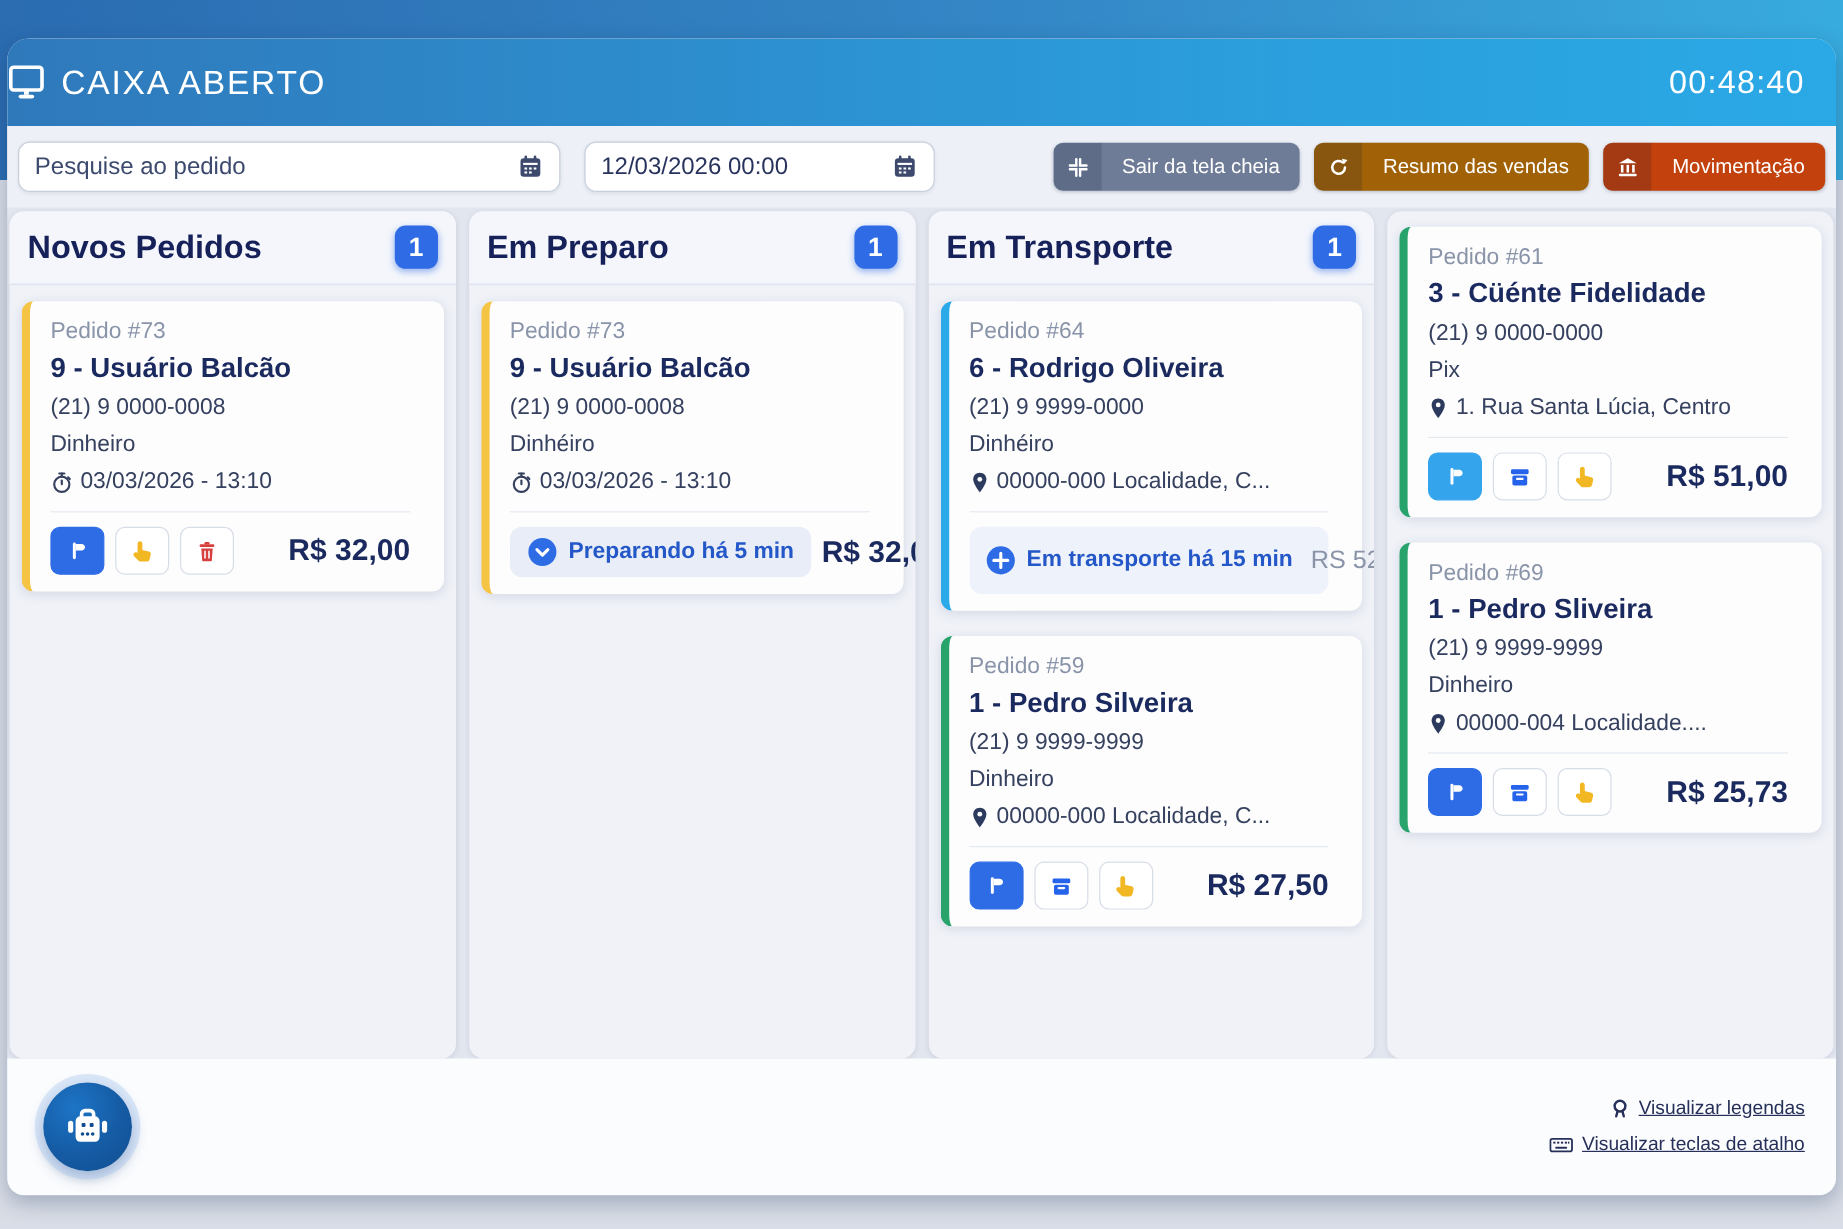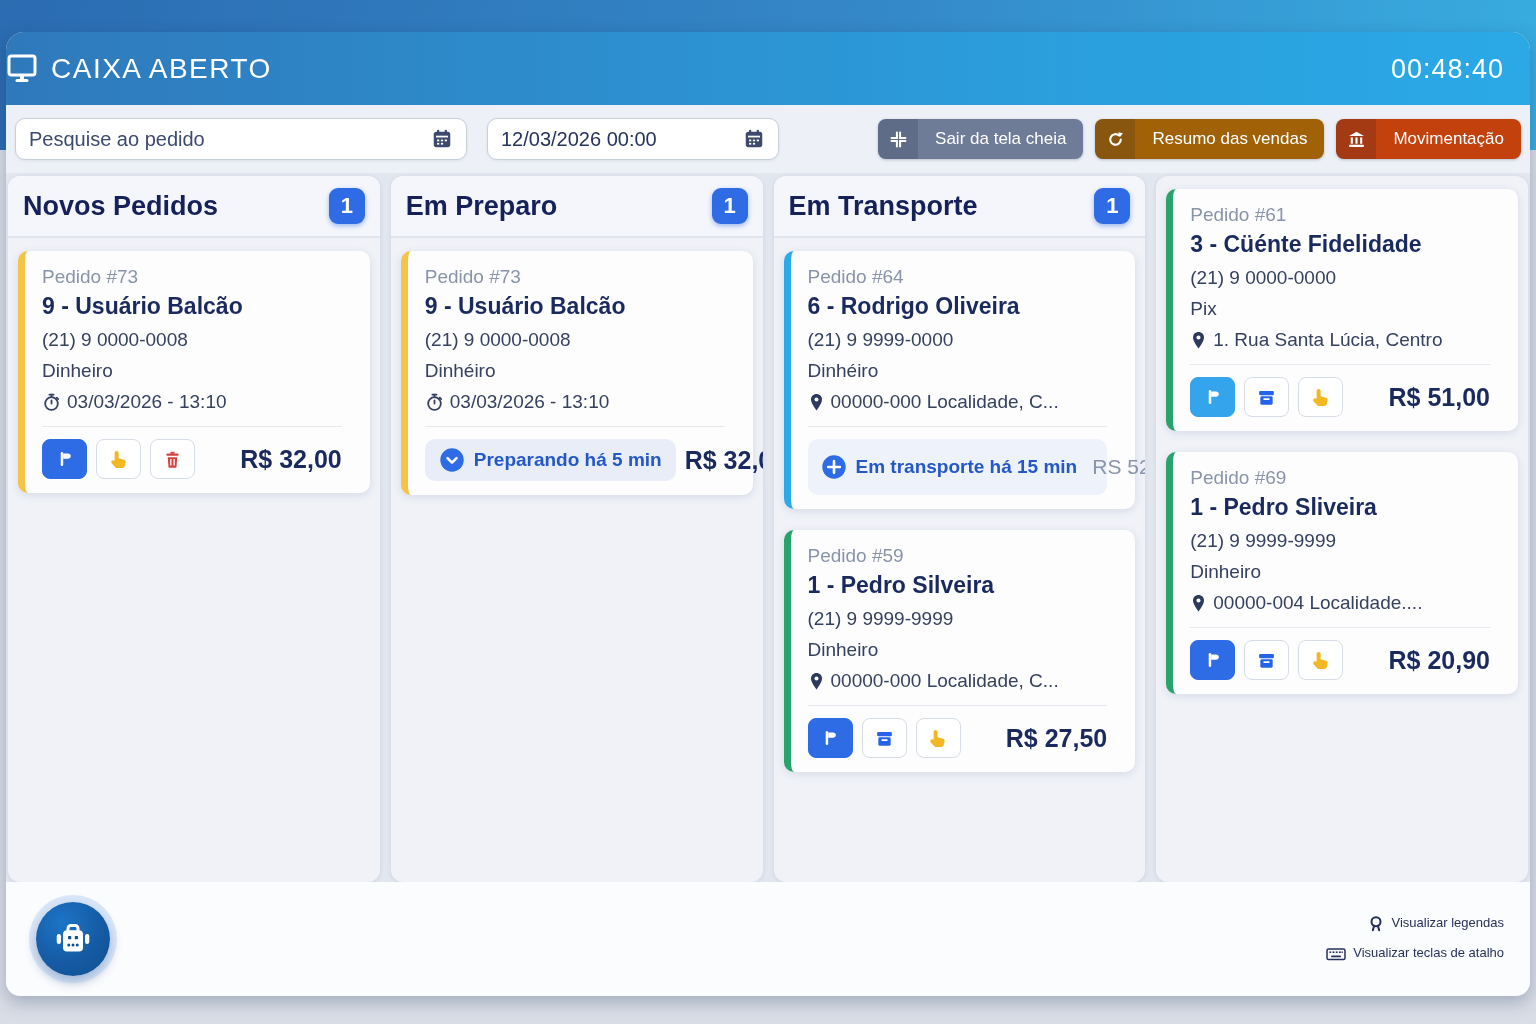--- a/index.html
+++ b/index.html
@@ -115,21 +115,21 @@
     display:flex; align-items:center; padding:0 26px 0 30px;
     border-radius:0 0 14px 14px;
   }
   .robot-btn {
     width:74px; height:74px; border-radius:50%; border:none; cursor:pointer;
     background:radial-gradient(circle at 35% 28%, #1d74c6 0%, #155ba4 55%, #114e90 100%);
     box-shadow:0 0 0 7px rgba(170,200,240,.40), 0 5px 12px rgba(20,60,120,.45);
     display:flex; align-items:center; justify-content:center;
   }
   .footer-links { margin-left:auto; display:flex; flex-direction:column; align-items:flex-end; gap:12px; }
-  .footer-link { display:flex; gap:7px; font-size:13px; color:#273059; cursor:pointer; }
+  .footer-link { display:flex; align-items:center; gap:7px; font-size:16px; color:#273059; cursor:pointer;text-decoration:underline; }
 </style>
 </head>
 <body>
 
 <div class="top-bg"></div>
 
 <div class="app-window">
 
   <header class="topbar">
     <div class="topbar-title">
@@ -474,21 +474,21 @@
                 </svg>
               </span>
             </button>
             <button class="icon-btn">
               <span style="display:flex">
                 <svg width="20" height="20" viewBox="0 0 16 16">
                   <path d="M6.1 1.6c.9 0 1.6.7 1.6 1.6v4.2l4.3 1.1c.9.2 1.5 1.1 1.3 2l-.7 3.1c-.2 1-1.1 1.6-2.1 1.6H6.6c-.6 0-1.2-.2-1.6-.7L2.2 11.6c-.6-.6-.6-1.6 0-2.2.5-.5 1.3-.6 1.9-.2l.4.3V3.2c0-.9.7-1.6 1.6-1.6z" fill="#f2b824"></path>
                 </svg>
               </span>
             </button>
-            <span class="card-price">R$ 20,90</span>
+            <span class="card-price">R$ 25,73</span>
           </div>
         </article>
 
       </div>
     </section>
   </main>
 
   <footer class="app-footer">
     <button class="robot-btn">
       <span style="display:flex">

